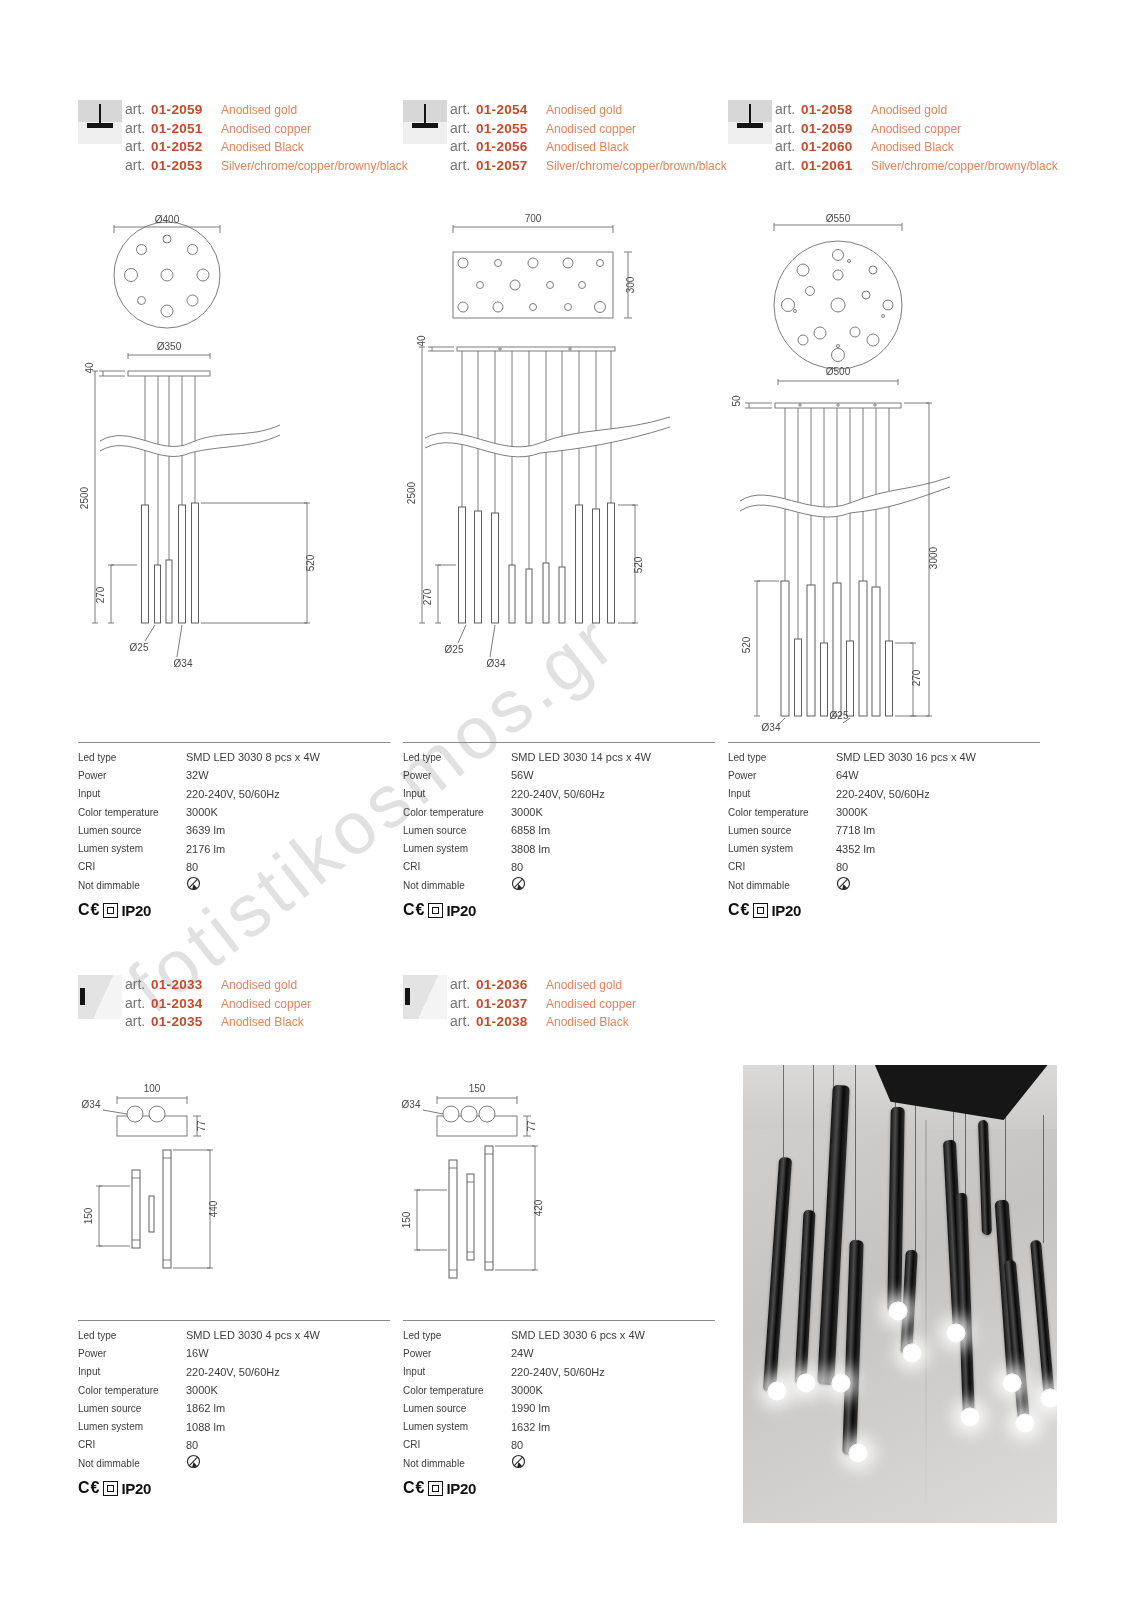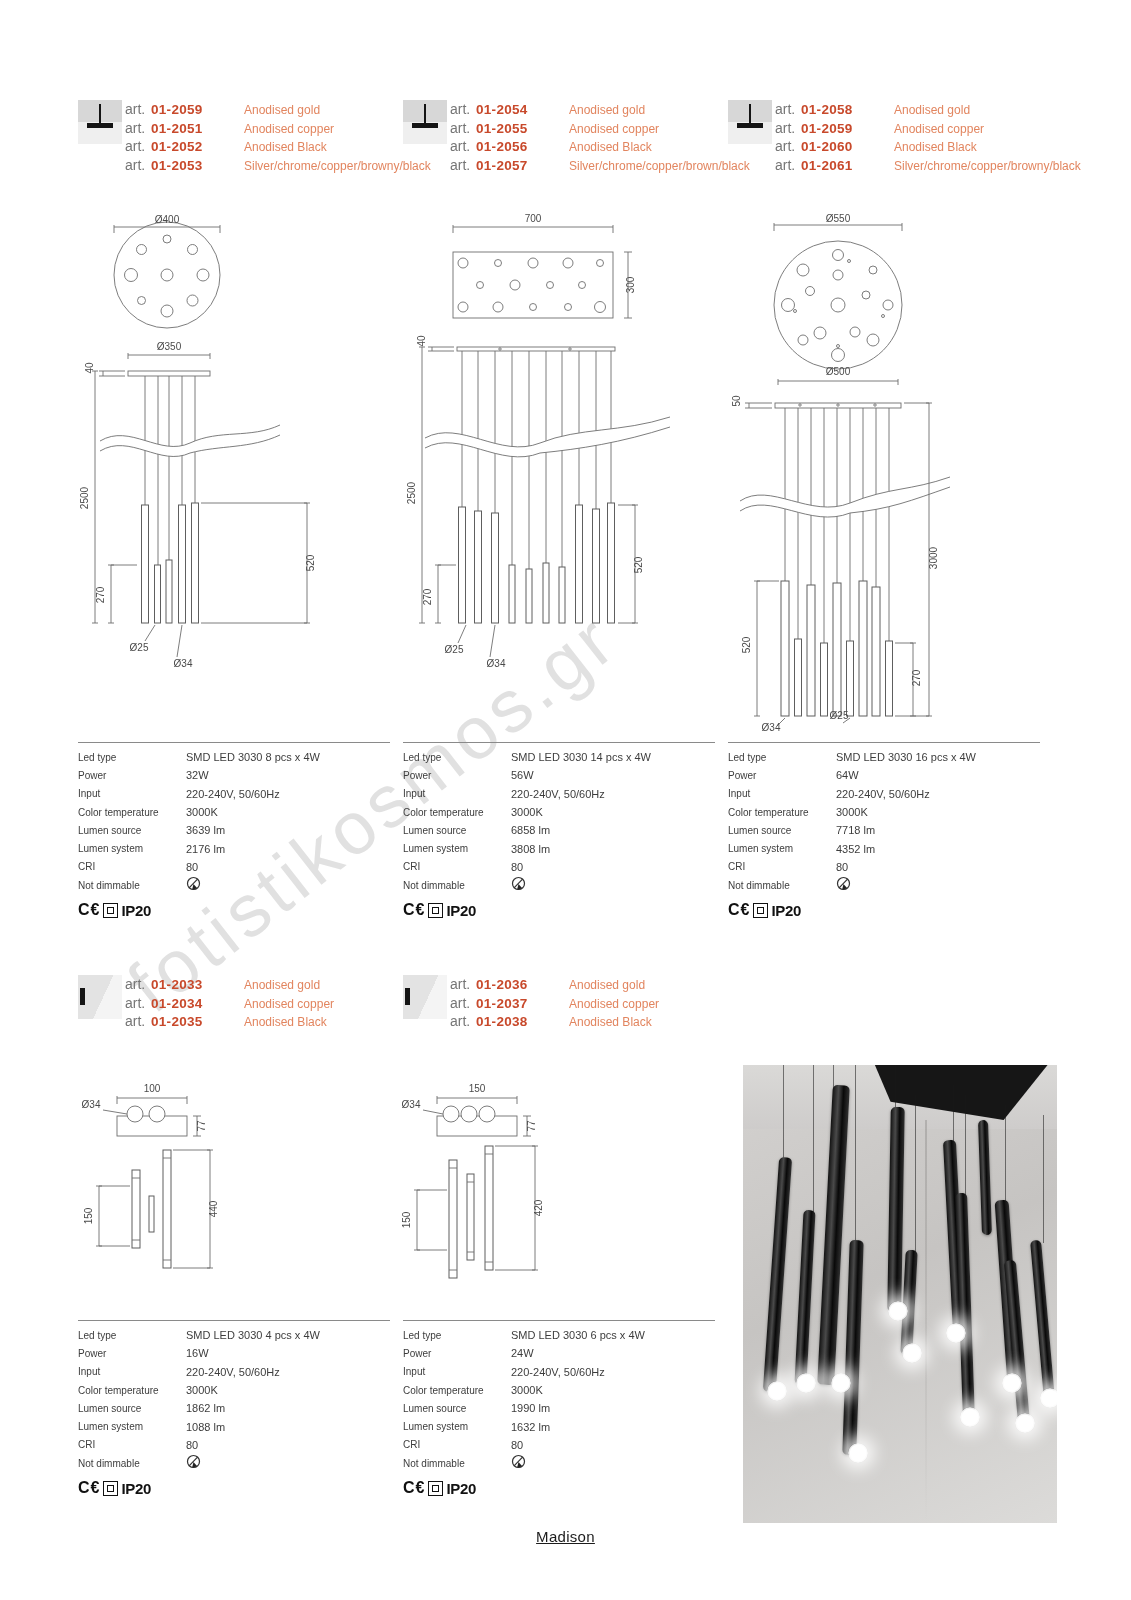--- a/index.html
+++ b/index.html
@@ -18,21 +18,21 @@
   .ceil .bar{position:absolute;left:9px;top:23px;width:26px;height:5px;background:#141414;}
   .wall{background:linear-gradient(115deg,#e3e3e3 55%,#f4f4f4 55%);}
   .wall .stem{position:absolute;left:2px;top:13px;width:5px;height:17px;background:#141414;}
 
   
   .artblock{position:absolute;z-index:1;}
   .artlist{position:absolute;left:47px;top:1px;}
   .artrow{height:18.6px;display:flex;align-items:baseline;white-space:nowrap;}
   .artlbl{font-size:14px;color:#757575;width:26px;flex:none;}
   .artcode{font-size:13.5px;font-weight:bold;color:#c8492b;width:70px;flex:none;letter-spacing:.3px;}
-  .artfin{font-size:12px;color:#e2855f;margin-left:23px;}
+  .artfin{font-size:12px;color:#e2855f;}
 
   
   .spec{position:absolute;width:312px;border-top:1px solid #8a8a8a;padding-top:5px;z-index:1;}
   .spec-row{display:flex;height:18.3px;align-items:center;}
   .spec-label{width:108px;font-size:10px;color:#3d3d3d;flex:none;}
   .spec-value{font-size:11px;color:#3d3d3d;white-space:nowrap;}
   .ce-row{margin-top:7px;display:flex;align-items:center;gap:3px;}
   .ce-text{font-size:16px;font-weight:bold;color:#111;letter-spacing:1px;}
   .sq{width:13px;height:13px;border:1.6px solid #111;display:flex;align-items:center;justify-content:center;flex:none;}
   .sq i{width:5px;height:5px;border:1.2px solid #111;display:block;}
@@ -741,15 +741,14 @@
     <div class="glow" style="left:105px;top:378px;"></div>
     <div class="glow" style="left:145px;top:236px;"></div>
     <div class="glow" style="left:159px;top:278px;"></div>
     <div class="glow" style="left:203px;top:258px;"></div>
     <div class="glow" style="left:217px;top:342px;"></div>
     <div class="glow" style="left:259px;top:308px;"></div>
     <div class="glow" style="left:272px;top:348px;"></div>
     <div class="glow" style="left:297px;top:323px;"></div>
   </div>
 
-  <div class="footer-family">Madison</div>
 
 </div>
 
 </body></html>

